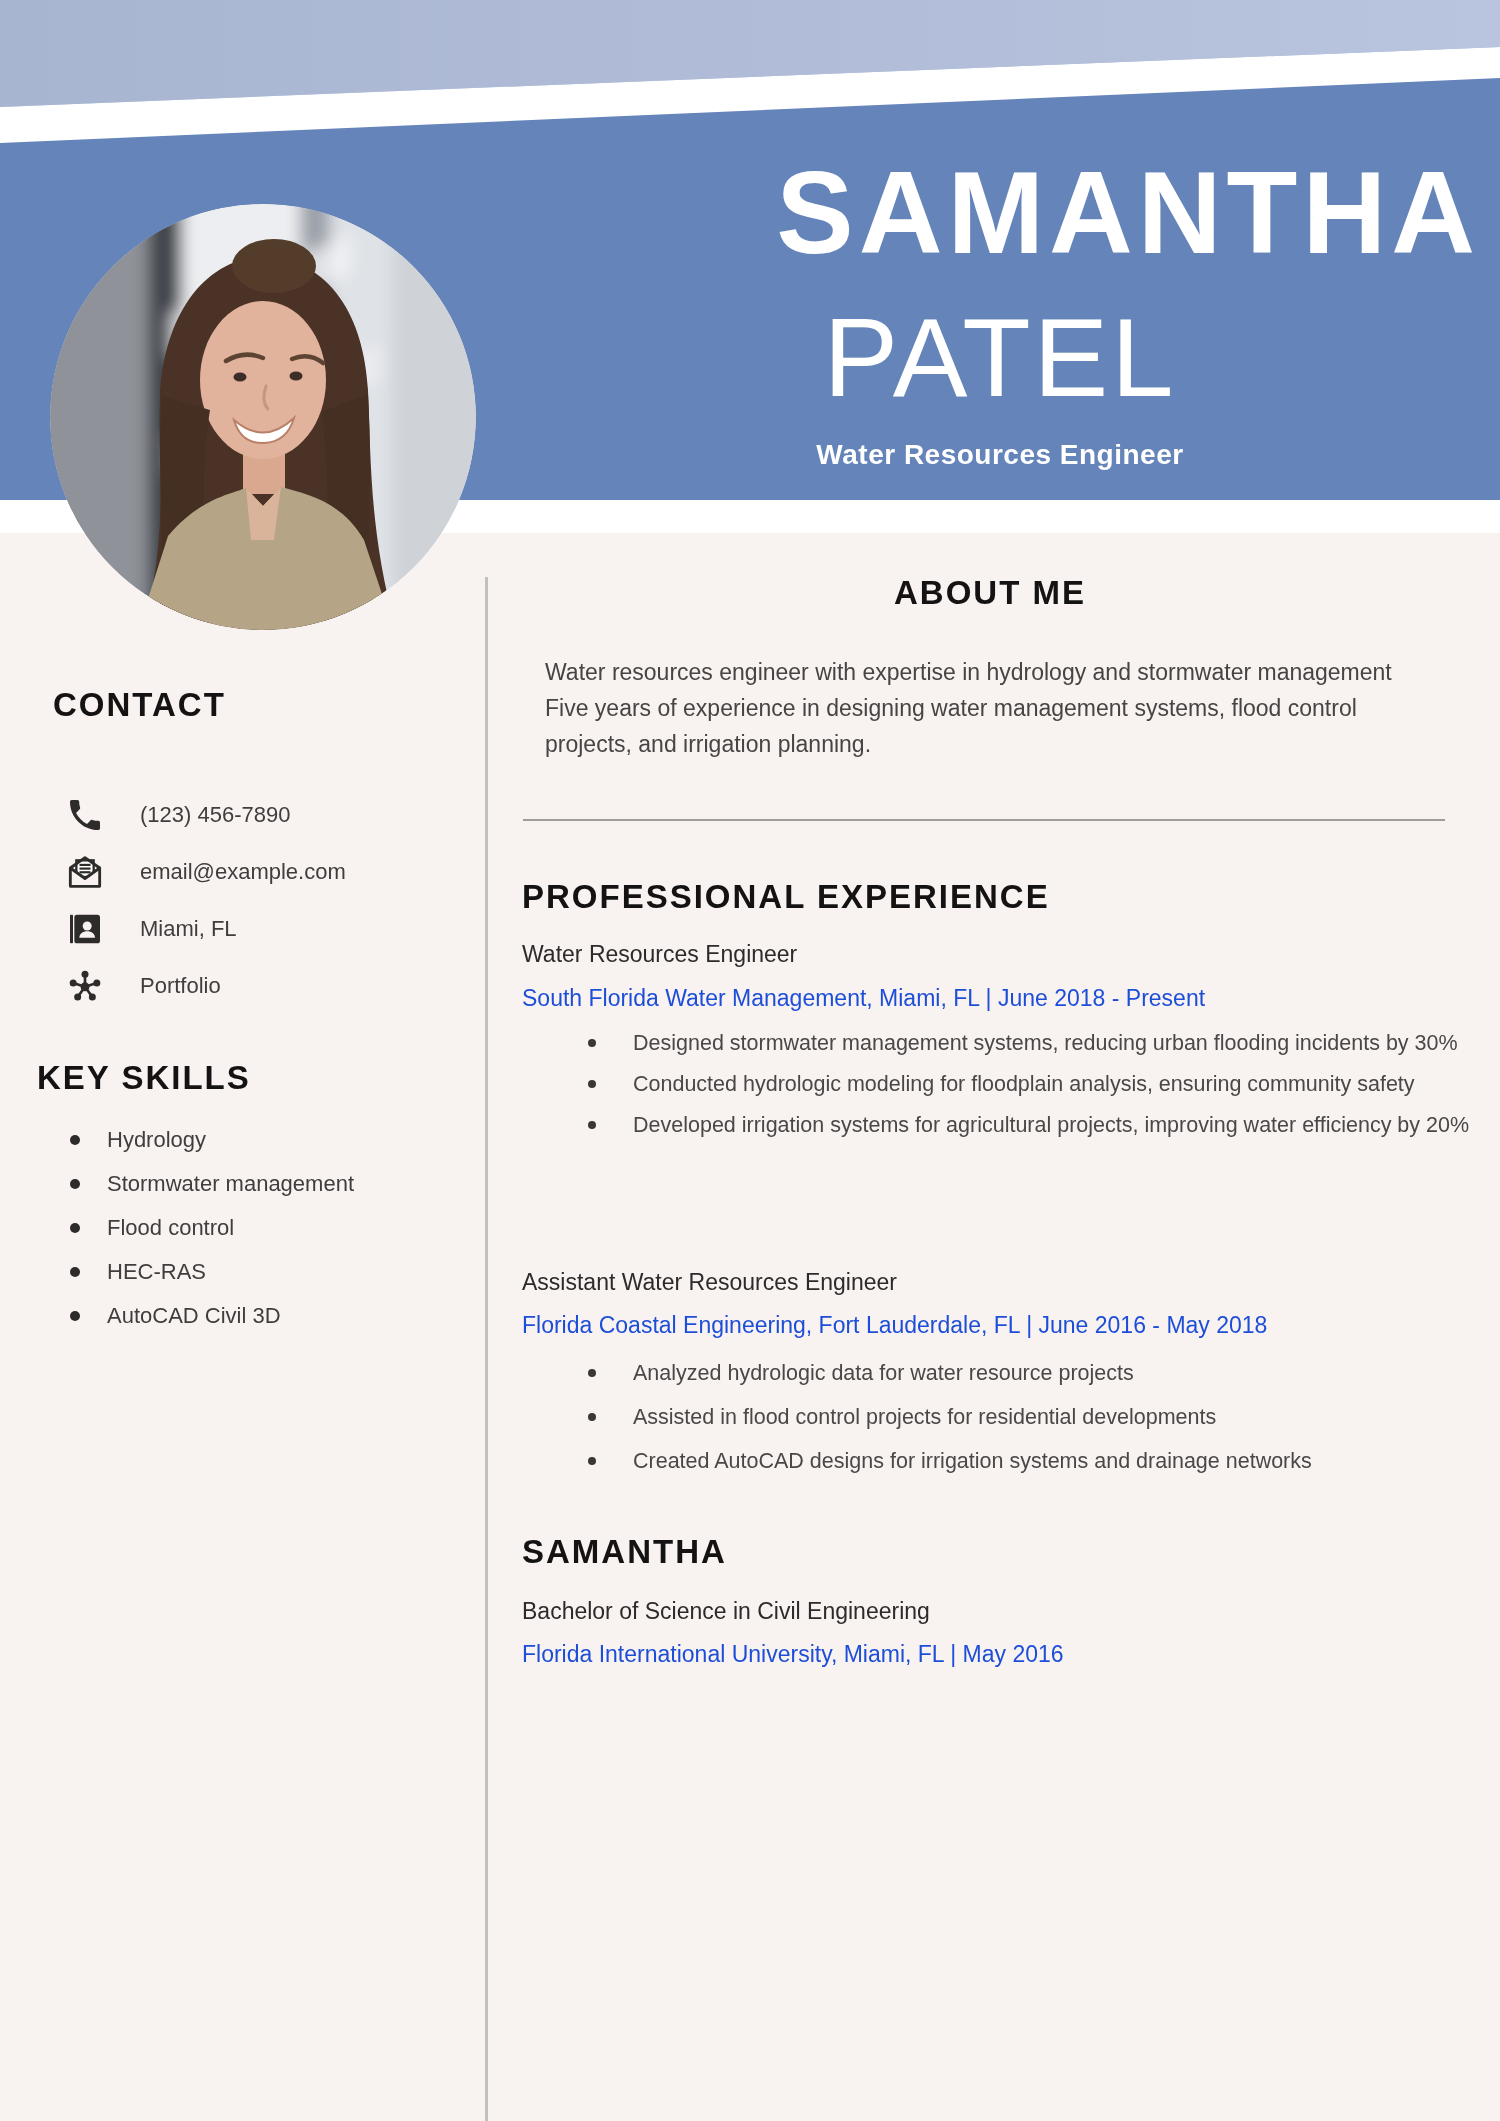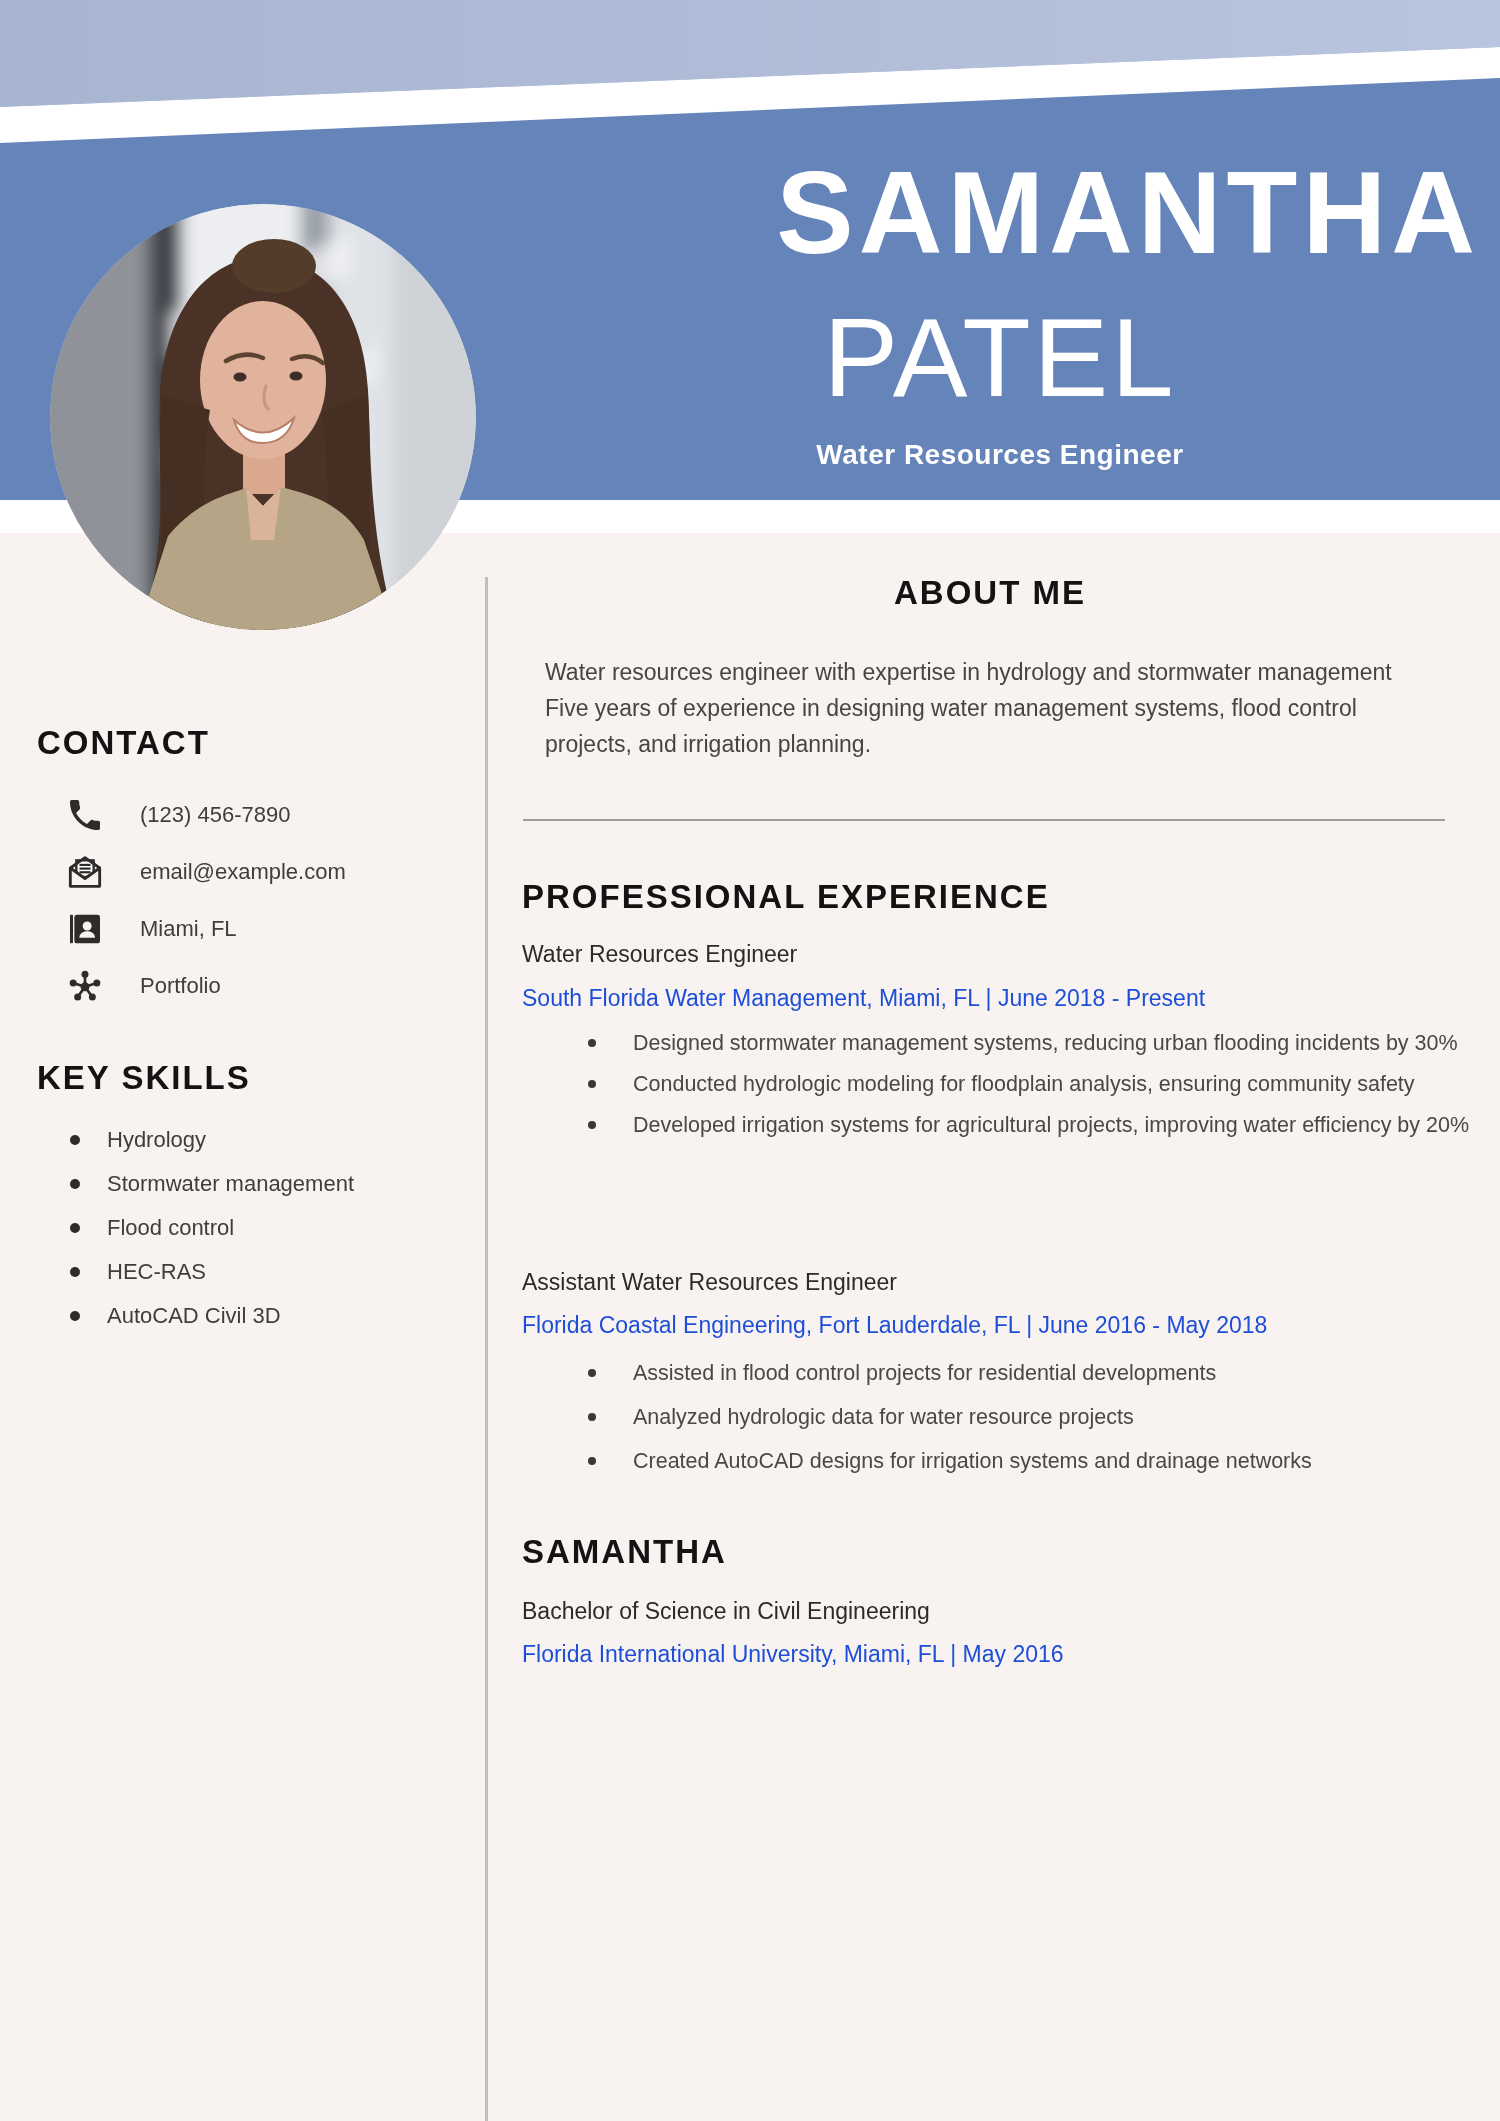--- a/index.html
+++ b/index.html
@@ -112,21 +112,21 @@
         <path d="M112,192 C106,290 120,360 104,426 L162,426 C150,340 152,256 160,206 Z" fill="#452f22"></path>
         <path d="M318,190 C324,290 312,360 328,426 L272,426 C282,340 278,256 272,208 Z" fill="#452f22"></path>
 
         <path d="M88,426 L118,332 C148,296 180,290 196,284 L213,302 L231,283 C258,290 292,298 314,336 L344,426 Z" fill="#b5a485"></path>
 
         <polygon points="196,284 213,302 231,283 224,336 201,336" fill="#d9b49a"></polygon>
       </g>
     </svg>
   </div>
 
-  <div class="side-heading" style="top:723px;">CONTACT</div>
+  <div class="side-heading" style="top:685px;margin-left:16px;">CONTACT</div>
 
   <div class="contact-list">
     <div class="contact-row">
       <span class="contact-icon">
         <svg viewBox="0 0 24 24">
             <path fill="#2e2b2b" d="M6.62 10.79c1.44 2.83 3.76 5.14 6.59 6.59l2.2-2.21c.27-.27.67-.36 1.02-.24 1.12.37 2.33.57 3.57.57.55 0 1 .45 1 1V20c0 .55-.45 1-1 1-9.39 0-17-7.61-17-17 0-.55.45-1 1-1h3.5c.55 0 1 .45 1 1 0 1.25.2 2.45.57 3.57.11.35.03.74-.25 1.02l-2.2 2.2z"></path>
           </svg>
       </span>
       <span class="contact-text">(123) 456-7890</span>
     </div>
@@ -227,25 +227,25 @@
       <span class="xp-dot"></span>
       <span class="xp-bullet-text">Developed irrigation systems for agricultural projects, improving water efficiency by 20%</span>
     </div>
   </div>
 
   <div class="job-title" style="top:1266px;">Assistant Water Resources Engineer</div>
   <div class="job-meta" style="top:1309px;">Florida Coastal Engineering, Fort Lauderdale, FL | June 2016 - May 2018</div>
   <div class="xp-bullets single" style="top:1356px;">
     <div class="xp-bullet">
       <span class="xp-dot"></span>
+      <span class="xp-bullet-text">Analyzed hydrologic data for water resource projects</span>
+    </div>
+    <div class="xp-bullet">
+      <span class="xp-dot"></span>
       <span class="xp-bullet-text">Assisted in flood control projects for residential developments</span>
-    </div>
-    <div class="xp-bullet">
-      <span class="xp-dot"></span>
-      <span class="xp-bullet-text">Analyzed hydrologic data for water resource projects</span>
     </div>
     <div class="xp-bullet">
       <span class="xp-dot"></span>
       <span class="xp-bullet-text">Created AutoCAD designs for irrigation systems and drainage networks</span>
     </div>
   </div>
 
   <div class="main-heading" style="top:1532px;">SAMANTHA</div>
   <div class="job-title" style="top:1595px;">Bachelor of Science in Civil Engineering</div>
   <div class="job-meta" style="top:1638px;">Florida International University, Miami, FL | May 2016</div>

